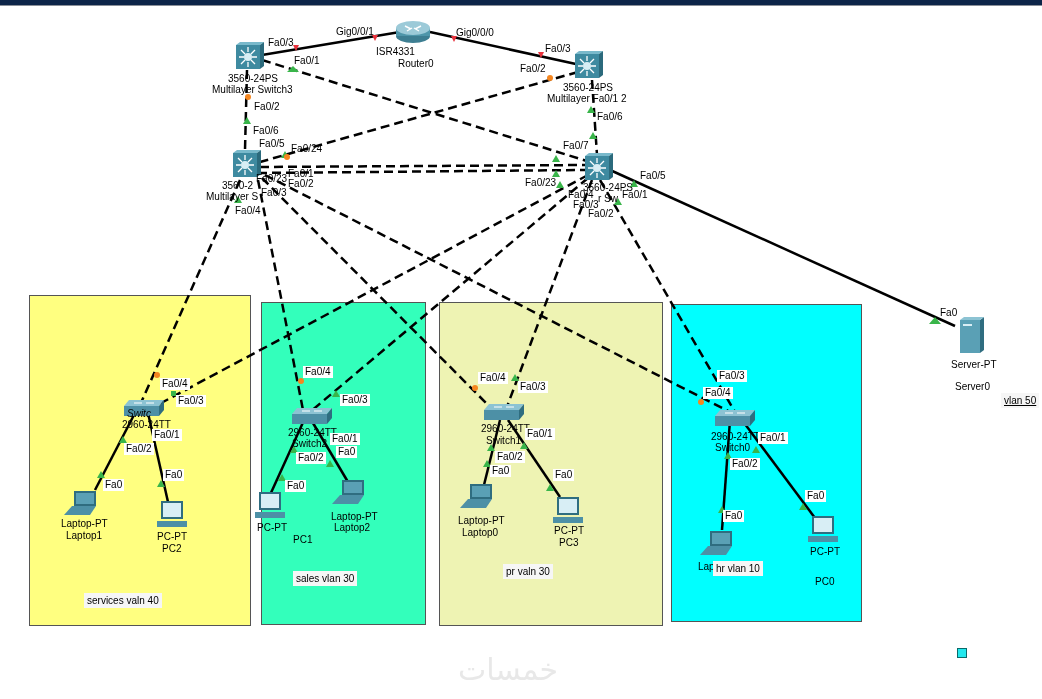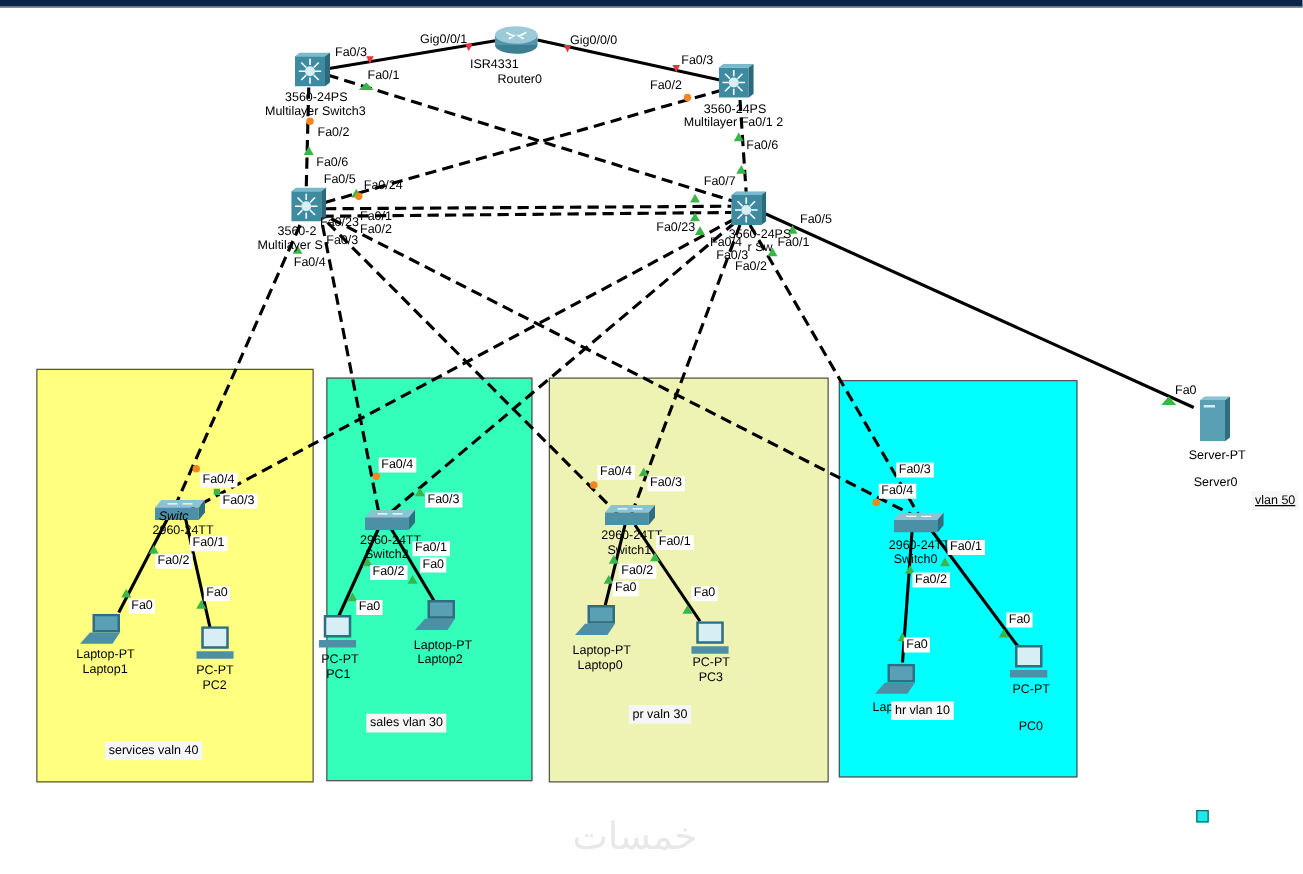--- a/index.html
+++ b/index.html
@@ -255,21 +255,21 @@
 <span class="lbl" style="left:162px;top:543px;">PC2</span>
 
 <div class="dev" style="left:255px;top:492px;width:30px;height:28px;">
   <svg width="30" height="28">
       <rect x="4" y="0" width="22" height="18" fill="#2f6d80"></rect>
       <rect x="6" y="2" width="18" height="14" fill="#d8eef5"></rect>
       <rect x="0" y="20" width="30" height="6" fill="#4d90a6"></rect>
     </svg>
 </div>
 <span class="lbl" style="left:257px;top:522px;">PC-PT</span>
-<span class="lbl" style="left:261px;top:534px;">PC1</span>
+<span class="lbl" style="left:261px;top:534px;padding-left:32px;">PC1</span>
 
 <div class="dev" style="left:553px;top:497px;width:30px;height:28px;">
   <svg width="30" height="28">
       <rect x="4" y="0" width="22" height="18" fill="#2f6d80"></rect>
       <rect x="6" y="2" width="18" height="14" fill="#d8eef5"></rect>
       <rect x="0" y="20" width="30" height="6" fill="#4d90a6"></rect>
     </svg>
 </div>
 <span class="lbl" style="left:554px;top:525px;">PC-PT</span>
 <span class="lbl" style="left:559px;top:537px;">PC3</span>

